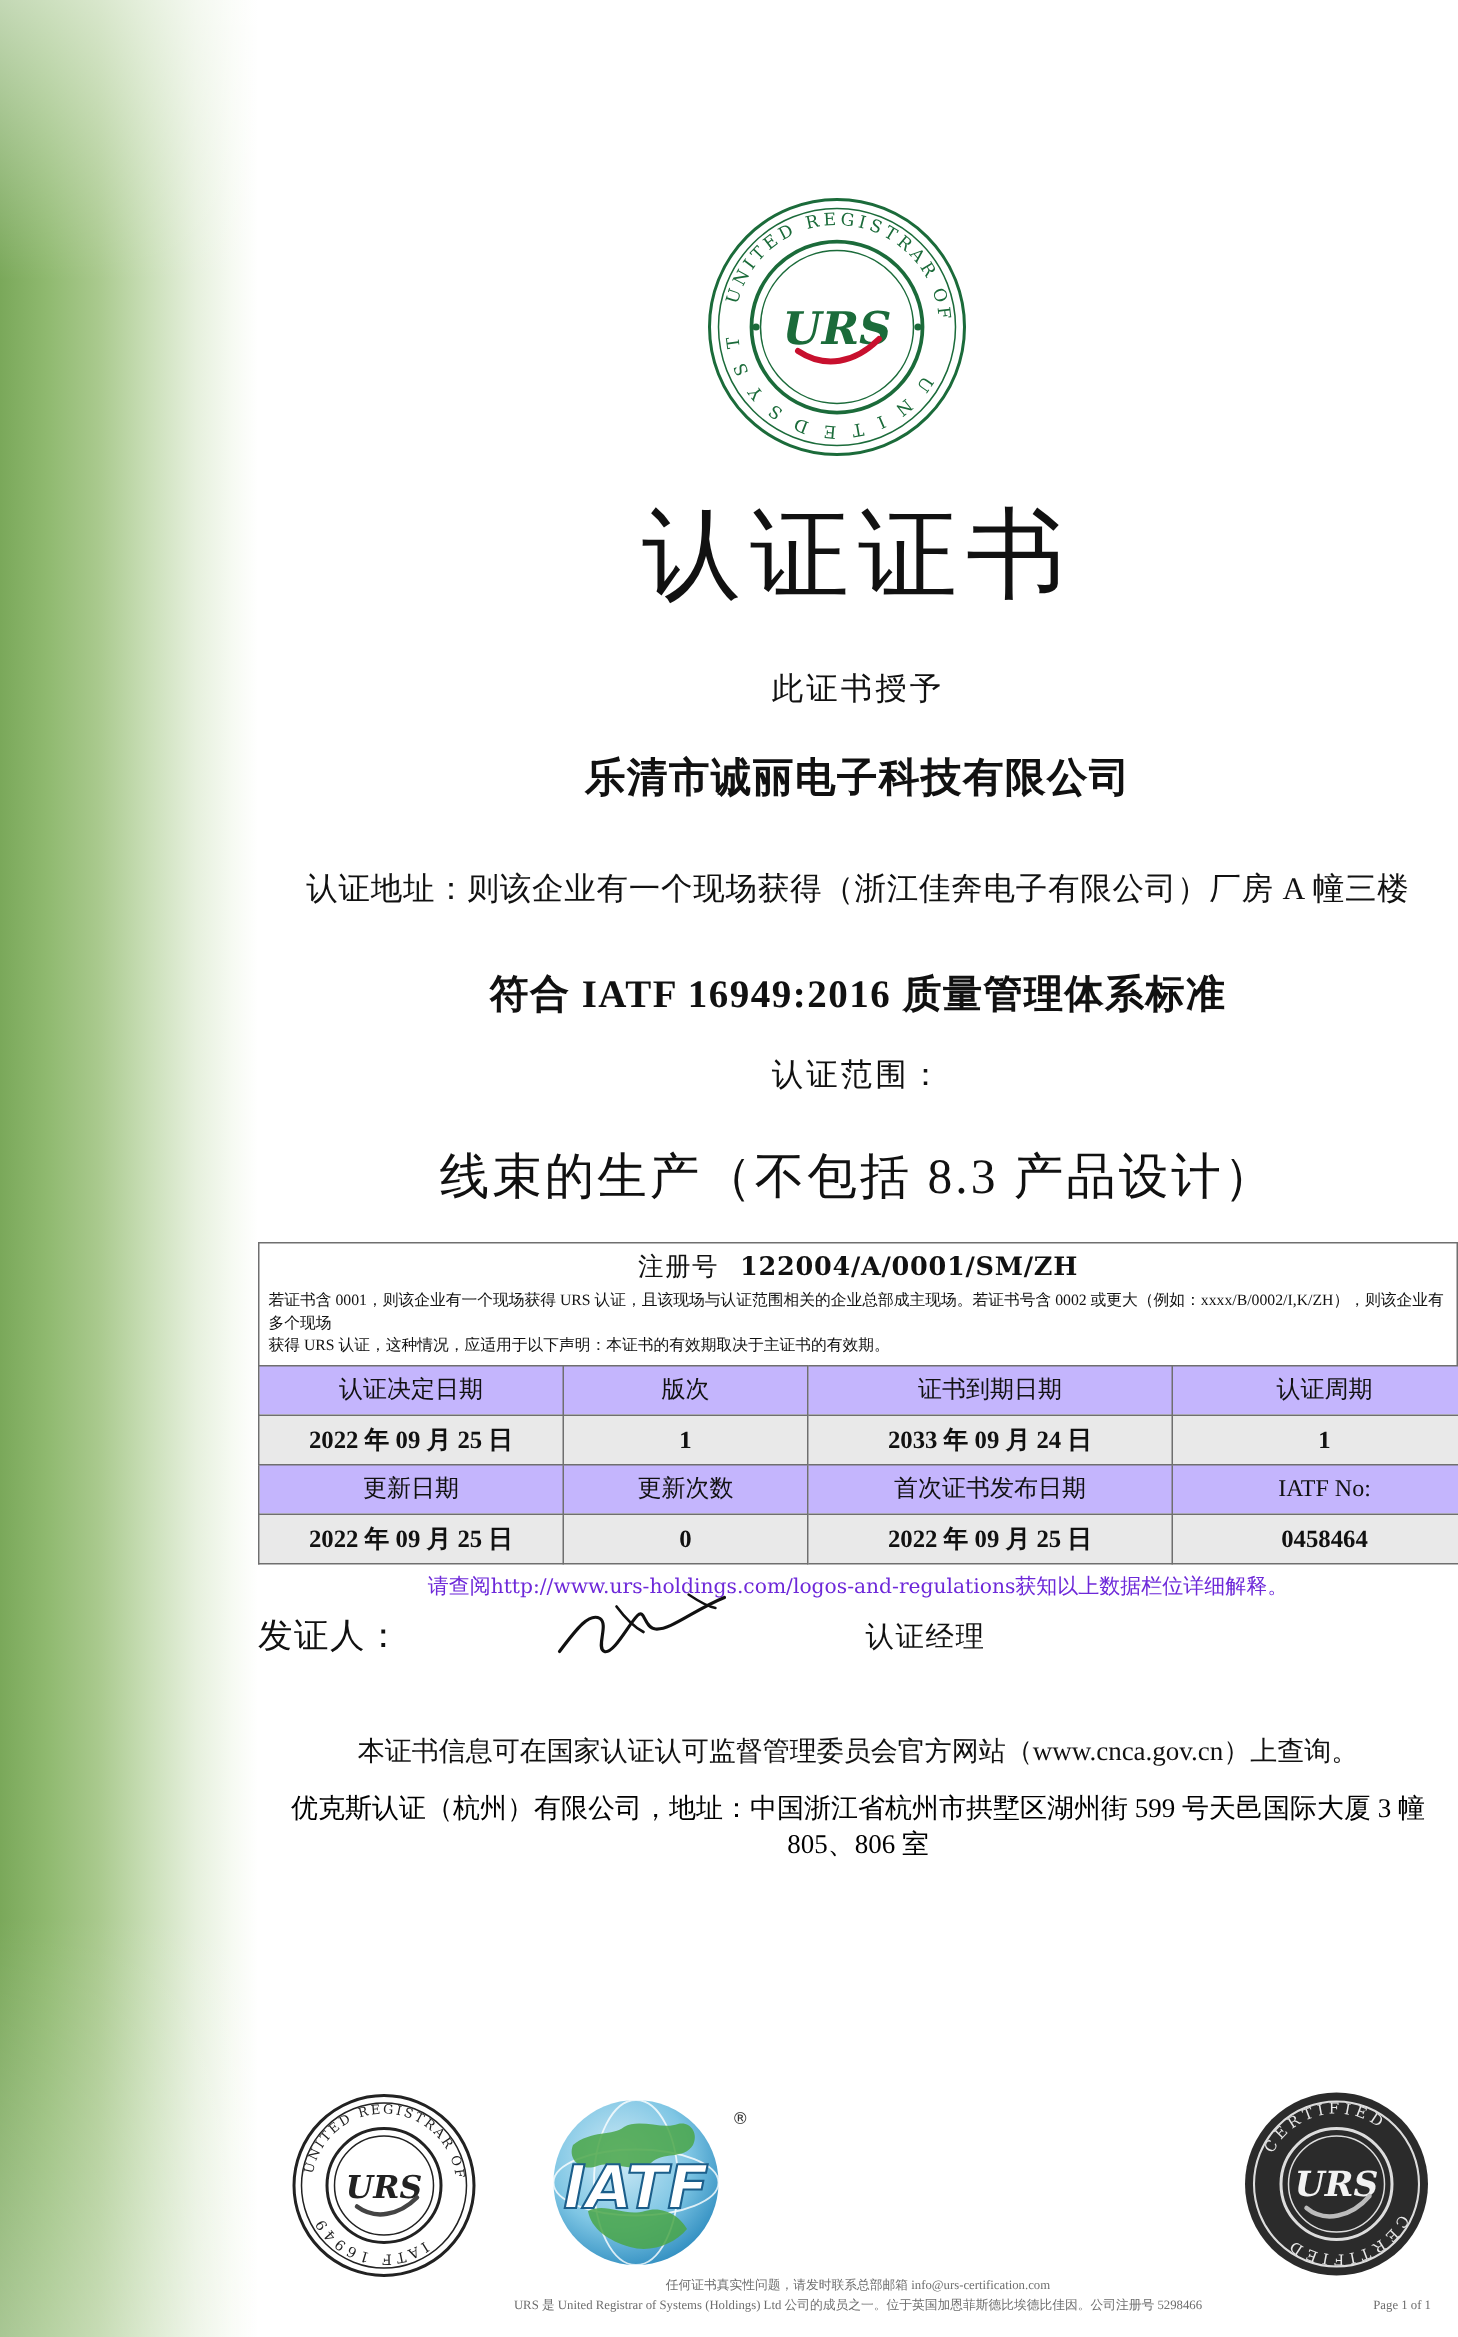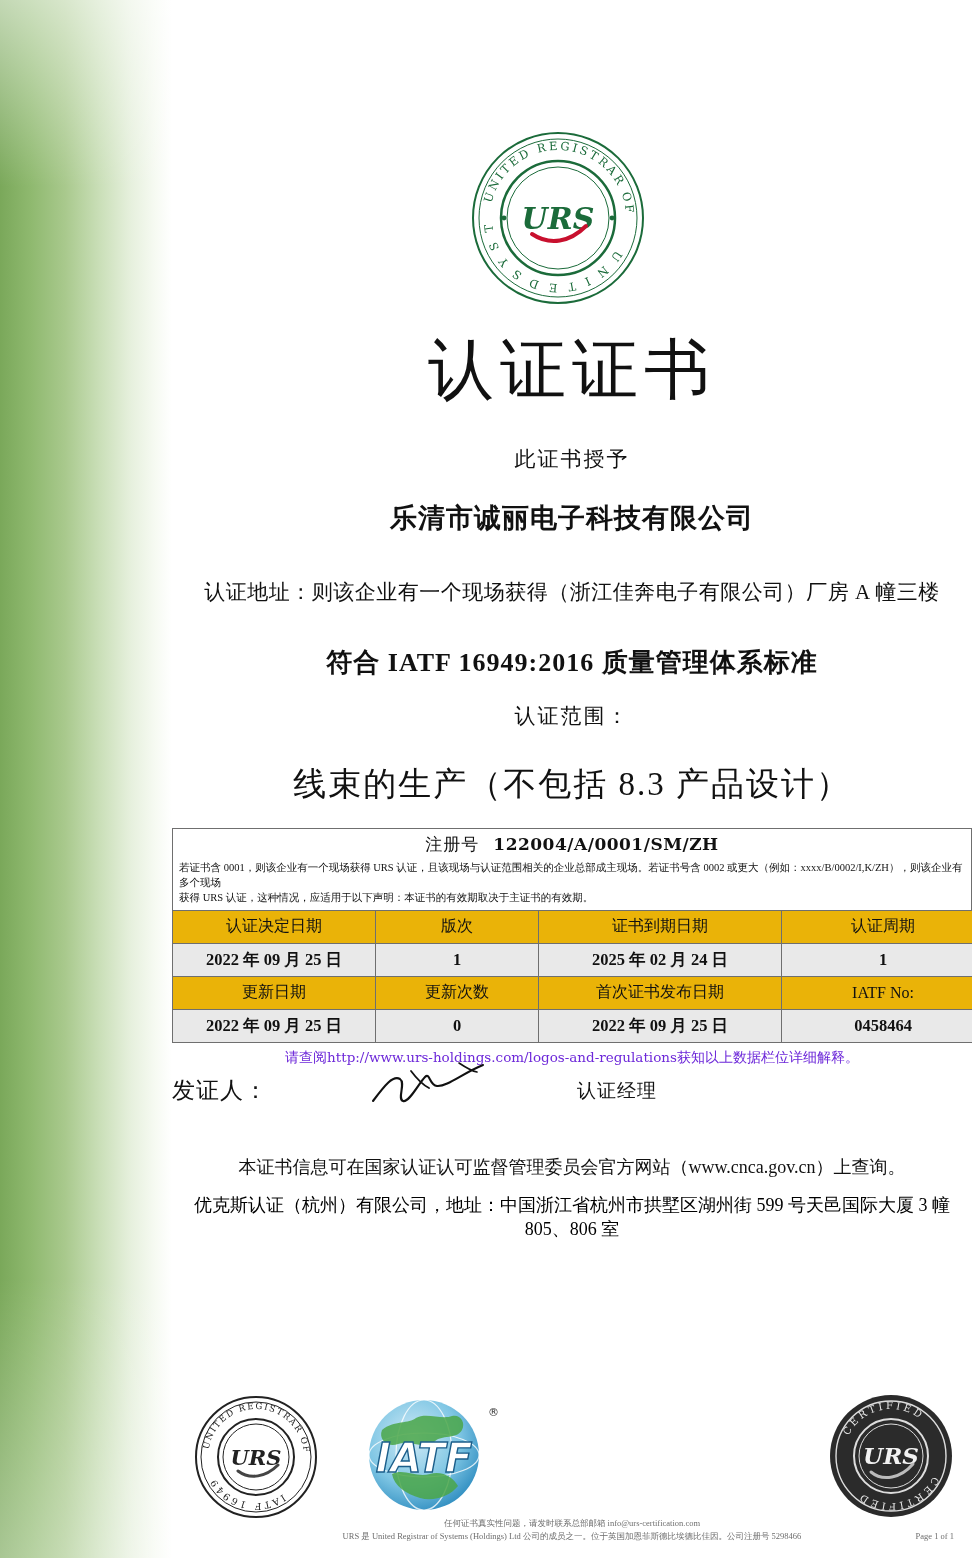--- a/index.html
+++ b/index.html
@@ -191,21 +191,21 @@
     table-layout: fixed;
   }
   table.cert-table td {
     border: 1px solid #6f6f6f;
     text-align: center;
     font-size: 16px;
     height: 30px;
     color: #111;
   }
   table.cert-table tr.head td {
-    background: #eab308;
+    background: #c4b5fd;
     font-size: 16px;
   }
   table.cert-table tr.value td {
     background: #e9e9e9;
     font-weight: bold;
     font-size: 16.5px;
   }
   .topline {
     border-top: 1px solid #6f6f6f;
     border-left: 1px solid #6f6f6f;
@@ -377,21 +377,21 @@
         <tbody>
             <tr class="head">
           <td style="width:200px">认证决定日期</td>
           <td style="width:160px">版次</td>
           <td style="width:240px">证书到期日期</td>
           <td style="width:200px">认证周期</td>
         </tr>
         <tr class="value">
           <td>2022 年 09 月 25 日</td>
           <td>1</td>
-          <td>2025 年 02 月 24 日</td>
+          <td>2033 年 09 月 24 日</td>
           <td>1</td>
         </tr>
         <tr class="head">
           <td>更新日期</td>
           <td>更新次数</td>
           <td>首次证书发布日期</td>
           <td>IATF No:</td>
         </tr>
         <tr class="value">
           <td>2022 年 09 月 25 日</td>

